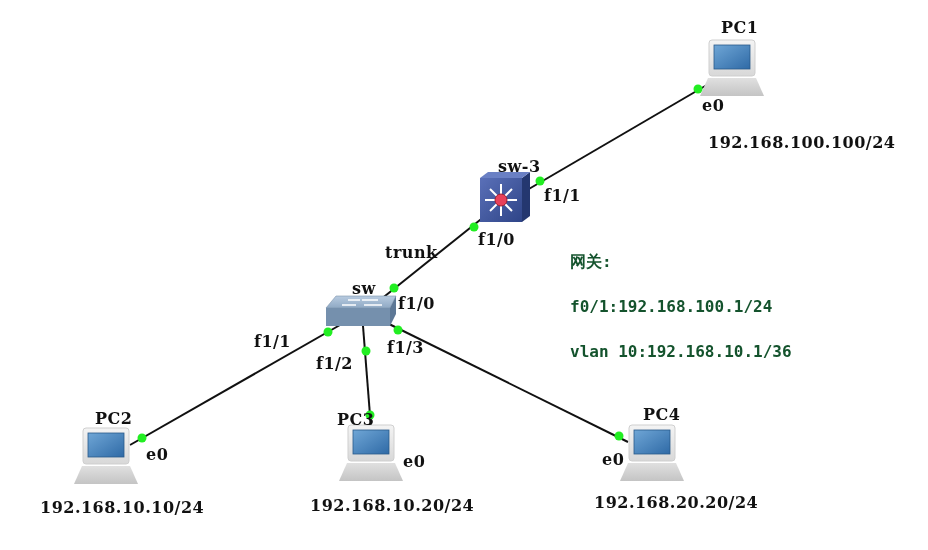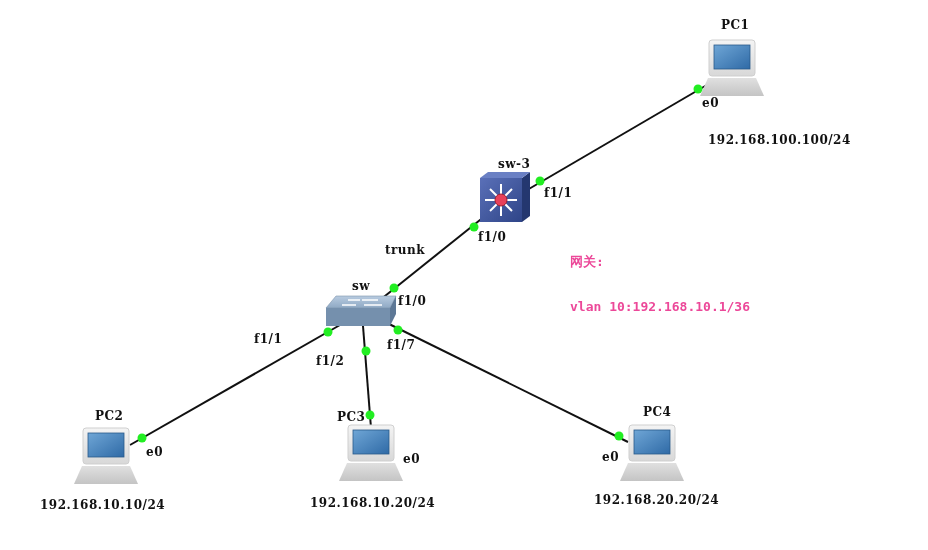--- a/index.html
+++ b/index.html
@@ -1,21 +1,21 @@
 <!DOCTYPE html>
 <html><head>
 <meta charset="utf-8">
 <style>
   html, body { margin:0; padding:0; background:#ffffff; }
   body { width:928px; height:550px; position:relative; overflow:hidden;
          font-family:"DejaVu Sans Mono","Liberation Mono",monospace; }
   #canvas { position:absolute; left:0; top:0; }
-  .lbl { position:absolute; font-size:12px; font-weight:bold; color:#111; white-space:nowrap;
+  .lbl { position:absolute; font-size:16px; font-weight:bold; color:#111; white-space:nowrap;
          font-family:"DejaVu Serif","Liberation Serif",serif; letter-spacing:0.5px; }
-  .note { position:absolute; font-size:13px; font-weight:bold; color:#ec4899; line-height:15px;
+  .note { position:absolute; font-size:16px; font-weight:bold; color:#14532d; line-height:15px;
           font-family:"DejaVu Sans Mono","Liberation Mono",monospace; white-space:pre; }
 </style>
 </head>
 <body>
 
 <svg id="canvas" width="928" height="550">
   <defs>
     <linearGradient id="scr" x1="0" y1="0" x2="1" y2="1">
       <stop offset="0" stop-color="#6fa6d6"></stop>
         <stop offset="1" stop-color="#2f6aa6"></stop>
@@ -118,26 +118,27 @@
 <div class="lbl" style="left:498px;top:157px;">sw-3</div>
 <div class="lbl" style="left:352px;top:279px;">sw</div>
 
 <div class="lbl" style="left:702px;top:96px;">e0</div>
 <div class="lbl" style="left:544px;top:186px;">f1/1</div>
 <div class="lbl" style="left:478px;top:230px;">f1/0</div>
 <div class="lbl" style="left:385px;top:243px;text-align:center;">trunk</div>
 <div class="lbl" style="left:398px;top:294px;">f1/0</div>
 <div class="lbl" style="left:254px;top:332px;">f1/1</div>
 <div class="lbl" style="left:316px;top:354px;text-align:right;">f1/2</div>
-<div class="lbl" style="left:387px;top:338px;">f1/7</div>
+<div class="lbl" style="left:387px;top:338px;">f1/3</div>
 <div class="lbl" style="left:146px;top:445px;">e0</div>
 <div class="lbl" style="left:403px;top:452px;">e0</div>
 <div class="lbl" style="left:602px;top:450px;">e0</div>
 
 <div class="lbl" style="left:708px;top:121px;margin-top:12px;">192.168.100.100/24</div>
 <div class="lbl" style="left:40px;top:498px;">192.168.10.10/24</div>
 <div class="lbl" style="left:310px;top:496px;">192.168.10.20/24</div>
 <div class="lbl" style="left:594px;top:493px;">192.168.20.20/24</div>
 
 <div class="note" style="left:570px;top:224px;">
   <div>网关:</div>
+  <div>f0/1:192.168.100.1/24</div>
   <div>vlan 10:192.168.10.1/36</div>
 </div>
 
 </body></html>

